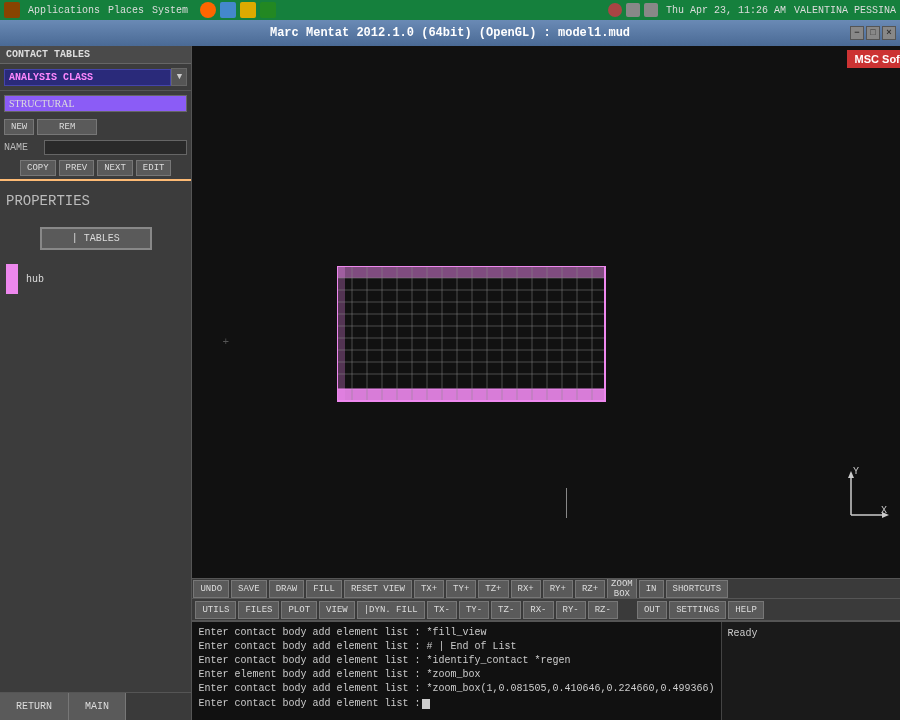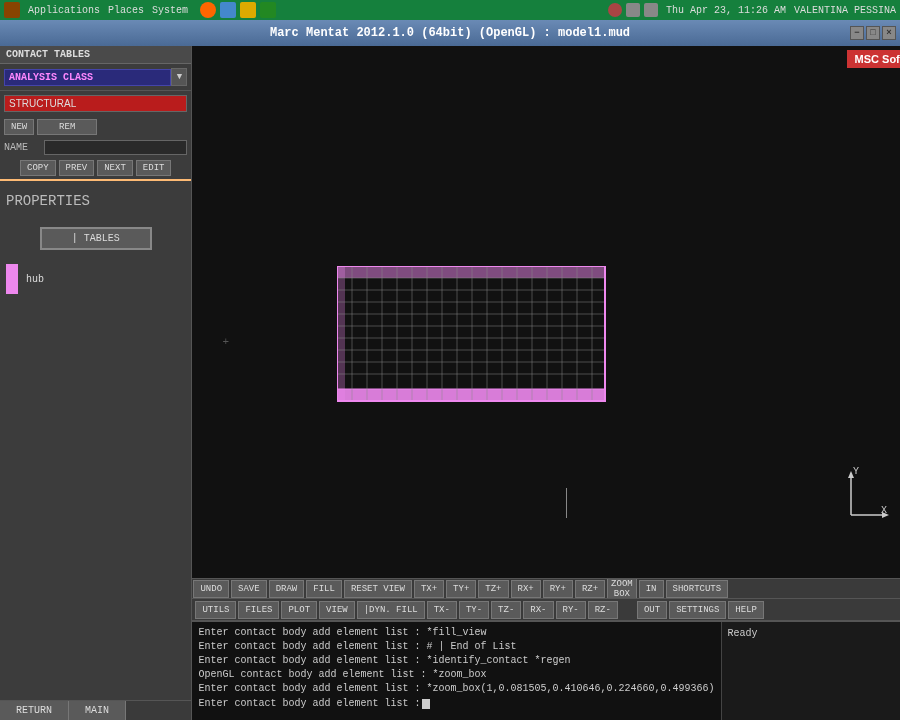--- a/index.html
+++ b/index.html
@@ -93,26 +93,26 @@
       height: 18px;
       display: flex;
       align-items: center;
       justify-content: center;
       cursor: pointer;
       font-size: 9px;
     }
 
     #structural-input {
       margin: 4px;
-      background: #b91c1c;
+      background: #8b5cf6;
       border: 1px solid #666;
       color: #ddd;
       padding: 2px 4px;
       font-size: 10px;
-      font-family: Liberation Sans, sans-serif;
+      font-family: Liberation Serif, serif;
     }
 
     #new-rem-row {
       display: flex;
       padding: 3px 4px;
       gap: 3px;
     }
 
     .small-btn {
       background: #5a5a5a;
@@ -318,21 +318,21 @@
       font-size: 10px;
     }
 
     .console-line {
       line-height: 1.4;
       white-space: nowrap;
     }
 
     
     #return-main-row {
-      height: 20px;
+      height: 28px;
       background: #3a3a3a;
       display: flex;
       border-top: 1px solid #555;
     }
     .return-btn {
       background: #5a5a5a;
       border-right: 1px solid #777;
       color: #ddd;
       padding: 2px 16px;
       font-size: 10px;
@@ -552,21 +552,21 @@
       <button class="toolbar-btn" style="margin-left:18px;">OUT</button>
       <button class="toolbar-btn">SETTINGS</button>
       <button class="toolbar-btn">HELP</button>
     </div>
 
     <div id="console-area">
       <div id="console-left">
         <div class="console-line">Enter contact body add element list :  *fill_view</div>
         <div class="console-line">Enter contact body add element list :  # | End of List</div>
         <div class="console-line">Enter contact body add element list :  *identify_contact *regen</div>
-        <div class="console-line">OpenGL contact body add element list :  *zoom_box</div>
+        <div class="console-line">Enter element body add element list :  *zoom_box</div>
         <div class="console-line">Enter contact body add element list :  *zoom_box(1,0.081505,0.410646,0.224660,0.499366)</div>
         <div id="console-input-row">
           <span id="console-prompt">Enter contact body add element list :</span>
           <span style="display:inline-block;width:8px;height:10px;background:#ccc;margin-left:2px;animation:blink 1s step-end infinite;"></span>
         </div>
       </div>
       <div id="console-right">
         <div id="status-ready">Ready</div>
       </div>
     </div>

